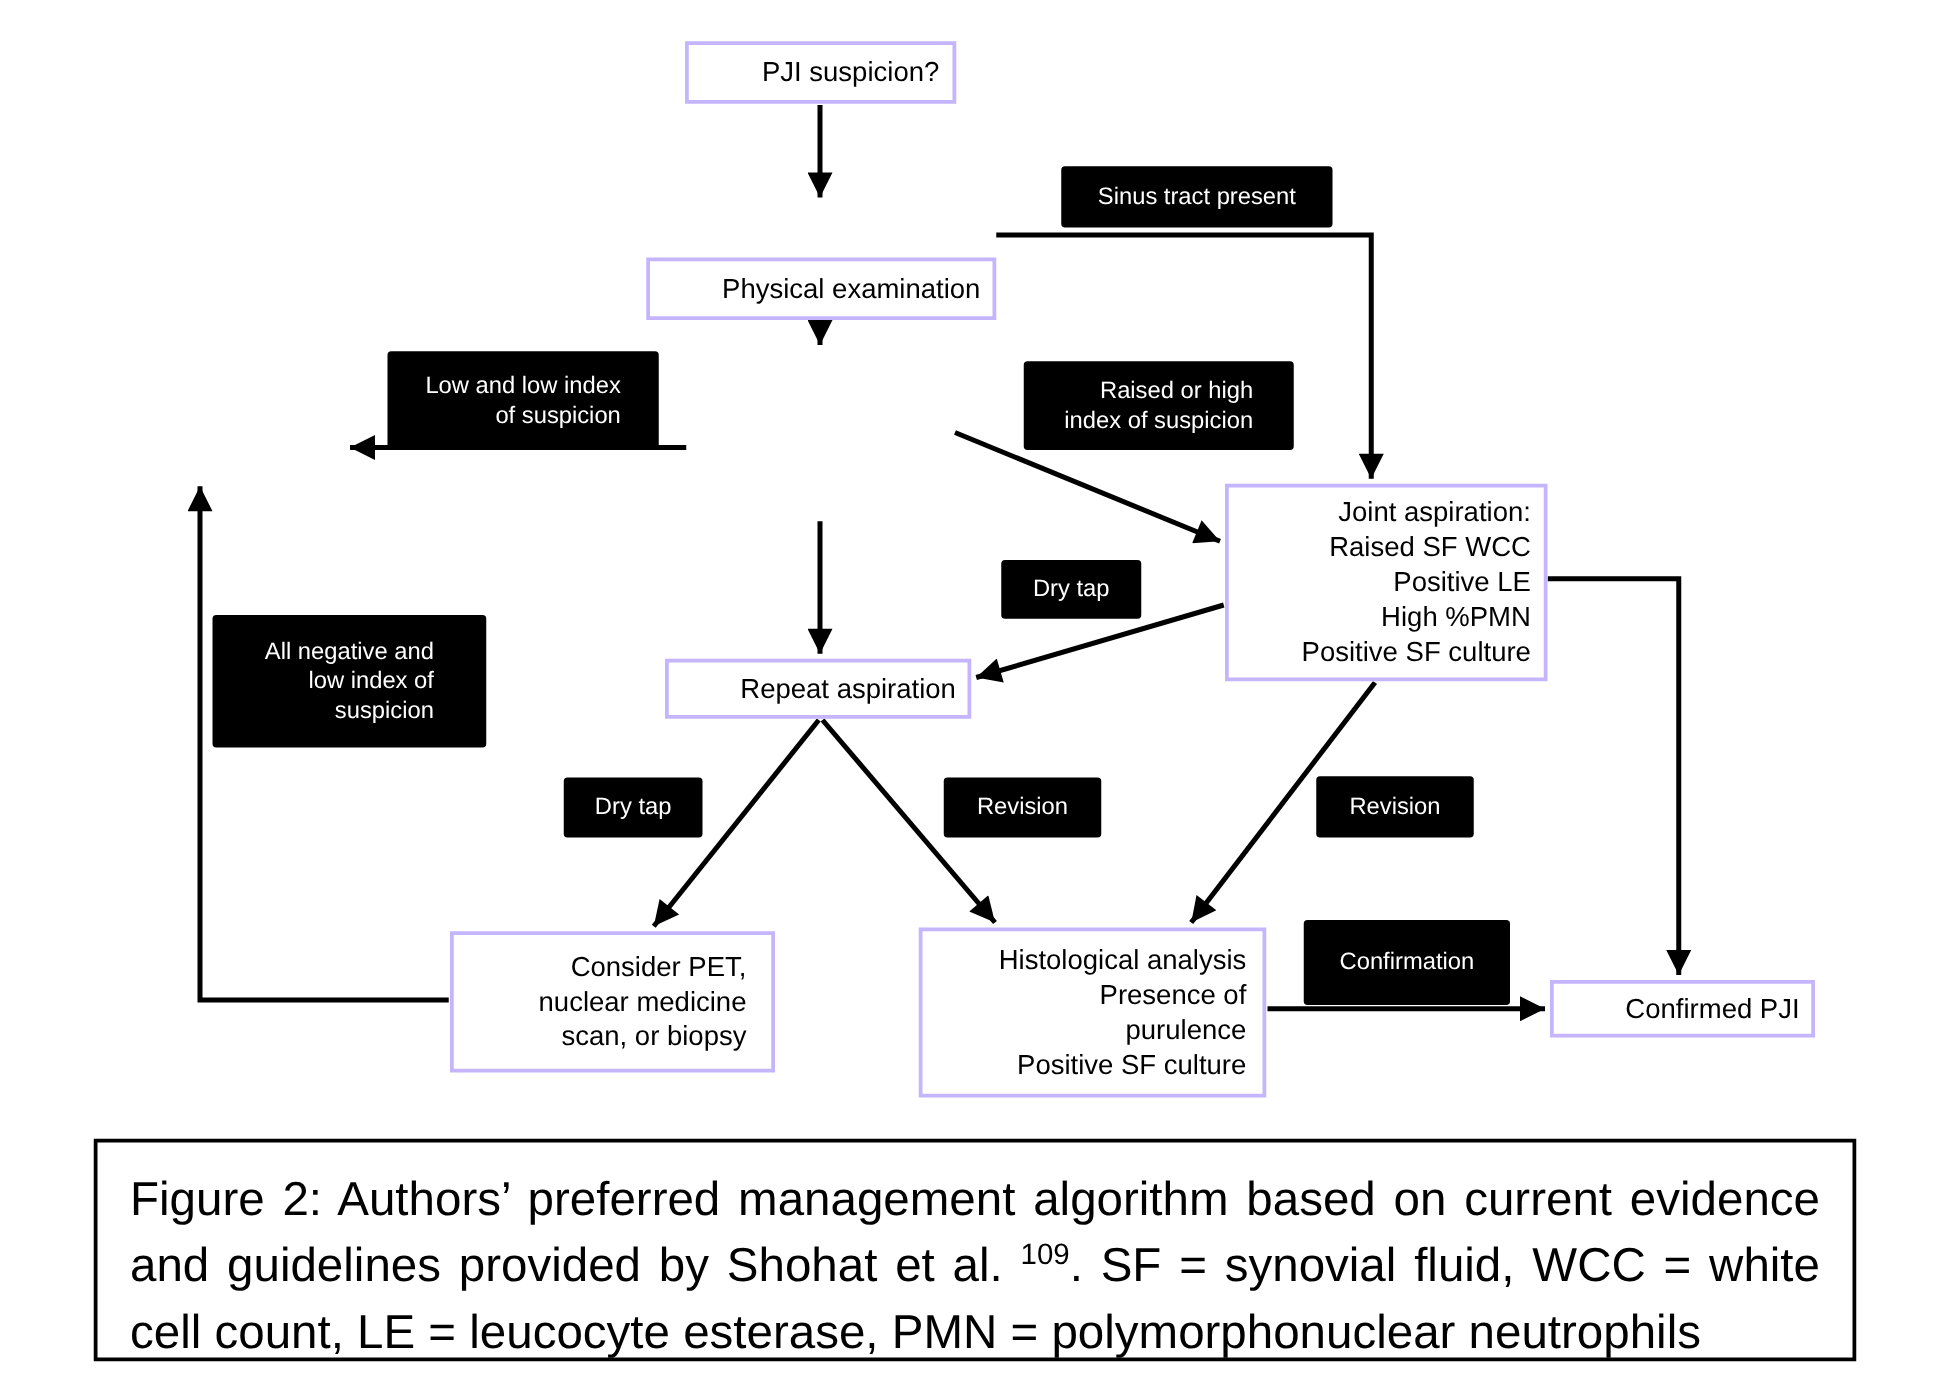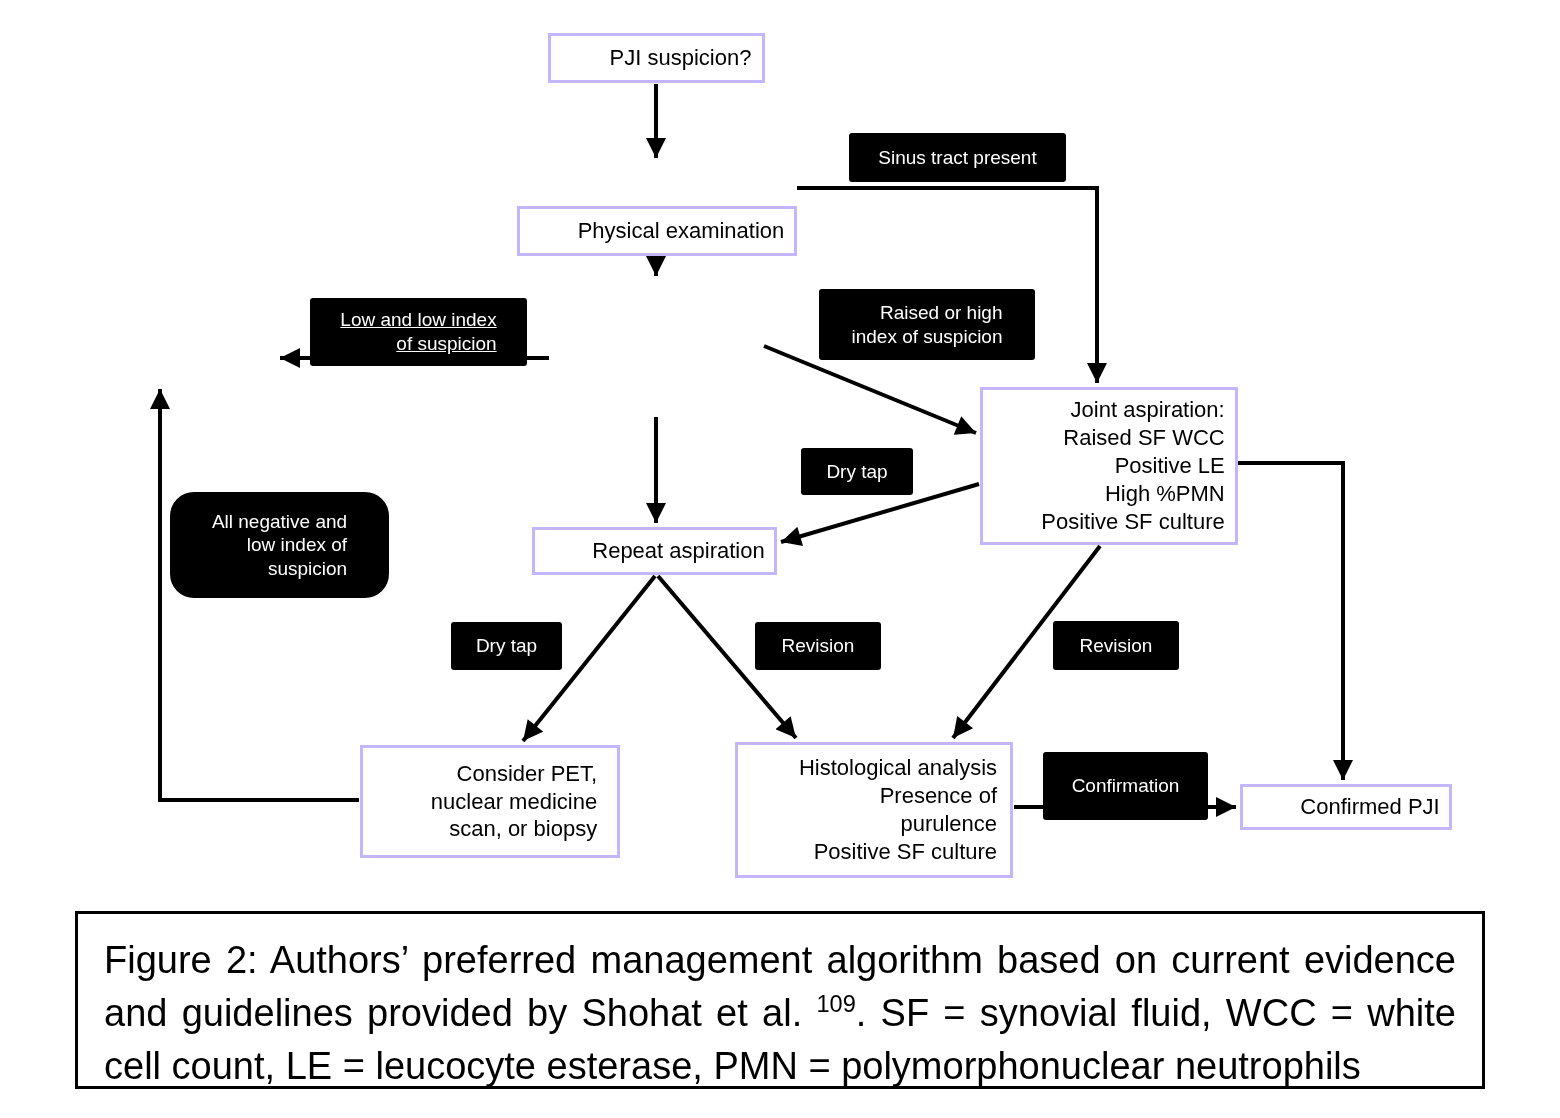--- a/index.html
+++ b/index.html
@@ -39,28 +39,28 @@
   .n-phys       { left:517px;  top:162px; width:280px; height:50px;margin-top:44px; }
   .n-blood      { left:550px;  top:280px; width:213px; height:136px; }
   .n-infection  { left:44px;   top:335px; width:232px; height:48px; }
   .n-joint      { left:980px;  top:387px; width:258px; height:158px; }
   .n-repeat     { left:532px;  top:527px; width:245px; height:48px; }
   .n-pet        { left:360px;  top:745px; width:260px; height:113px; }
   .n-histo      { left:735px;  top:742px; width:278px; height:136px; }
   .n-confirmed  { left:1240px; top:784px; width:212px; height:46px; }
   
   .l-sinus   { left:849px;  top:133px; width:217px; height:49px; }
-  .l-lowlow  { left:310px;  top:298px; width:217px; height:68px;text-decoration:underline; }
+  .l-lowlow  { left:310px;  top:281px; width:217px; height:79px; }
   .l-raised  { left:819px;  top:289px; width:216px; height:71px; }
   .l-drytap1 { left:801px;  top:448px; width:112px; height:47px; }
-  .l-allneg  { left:170px;  top:492px; width:219px; height:106px;border-radius:24px; }
+  .l-allneg  { left:170px;  top:492px; width:219px; height:106px; }
   .l-drytap2 { left:451px;  top:622px; width:111px; height:48px; }
   .l-rev1    { left:755px;  top:622px; width:126px; height:48px; }
   .l-rev2    { left:1053px; top:621px; width:126px; height:49px; }
-  .l-confirm { left:1043px; top:752px; width:165px; height:68px; }
+  .l-confirm { left:1043px; top:736px; width:165px; height:68px; }
   
   .caption-box {
     position:absolute;
     left:75px; top:911px; width:1410px; height:178px;
     border:3px solid #000000;
     box-sizing:border-box;
     padding:20px 26px 0 26px;
     font-size:38px; line-height:1.4;
     text-align:justify;
     color:#000000;

